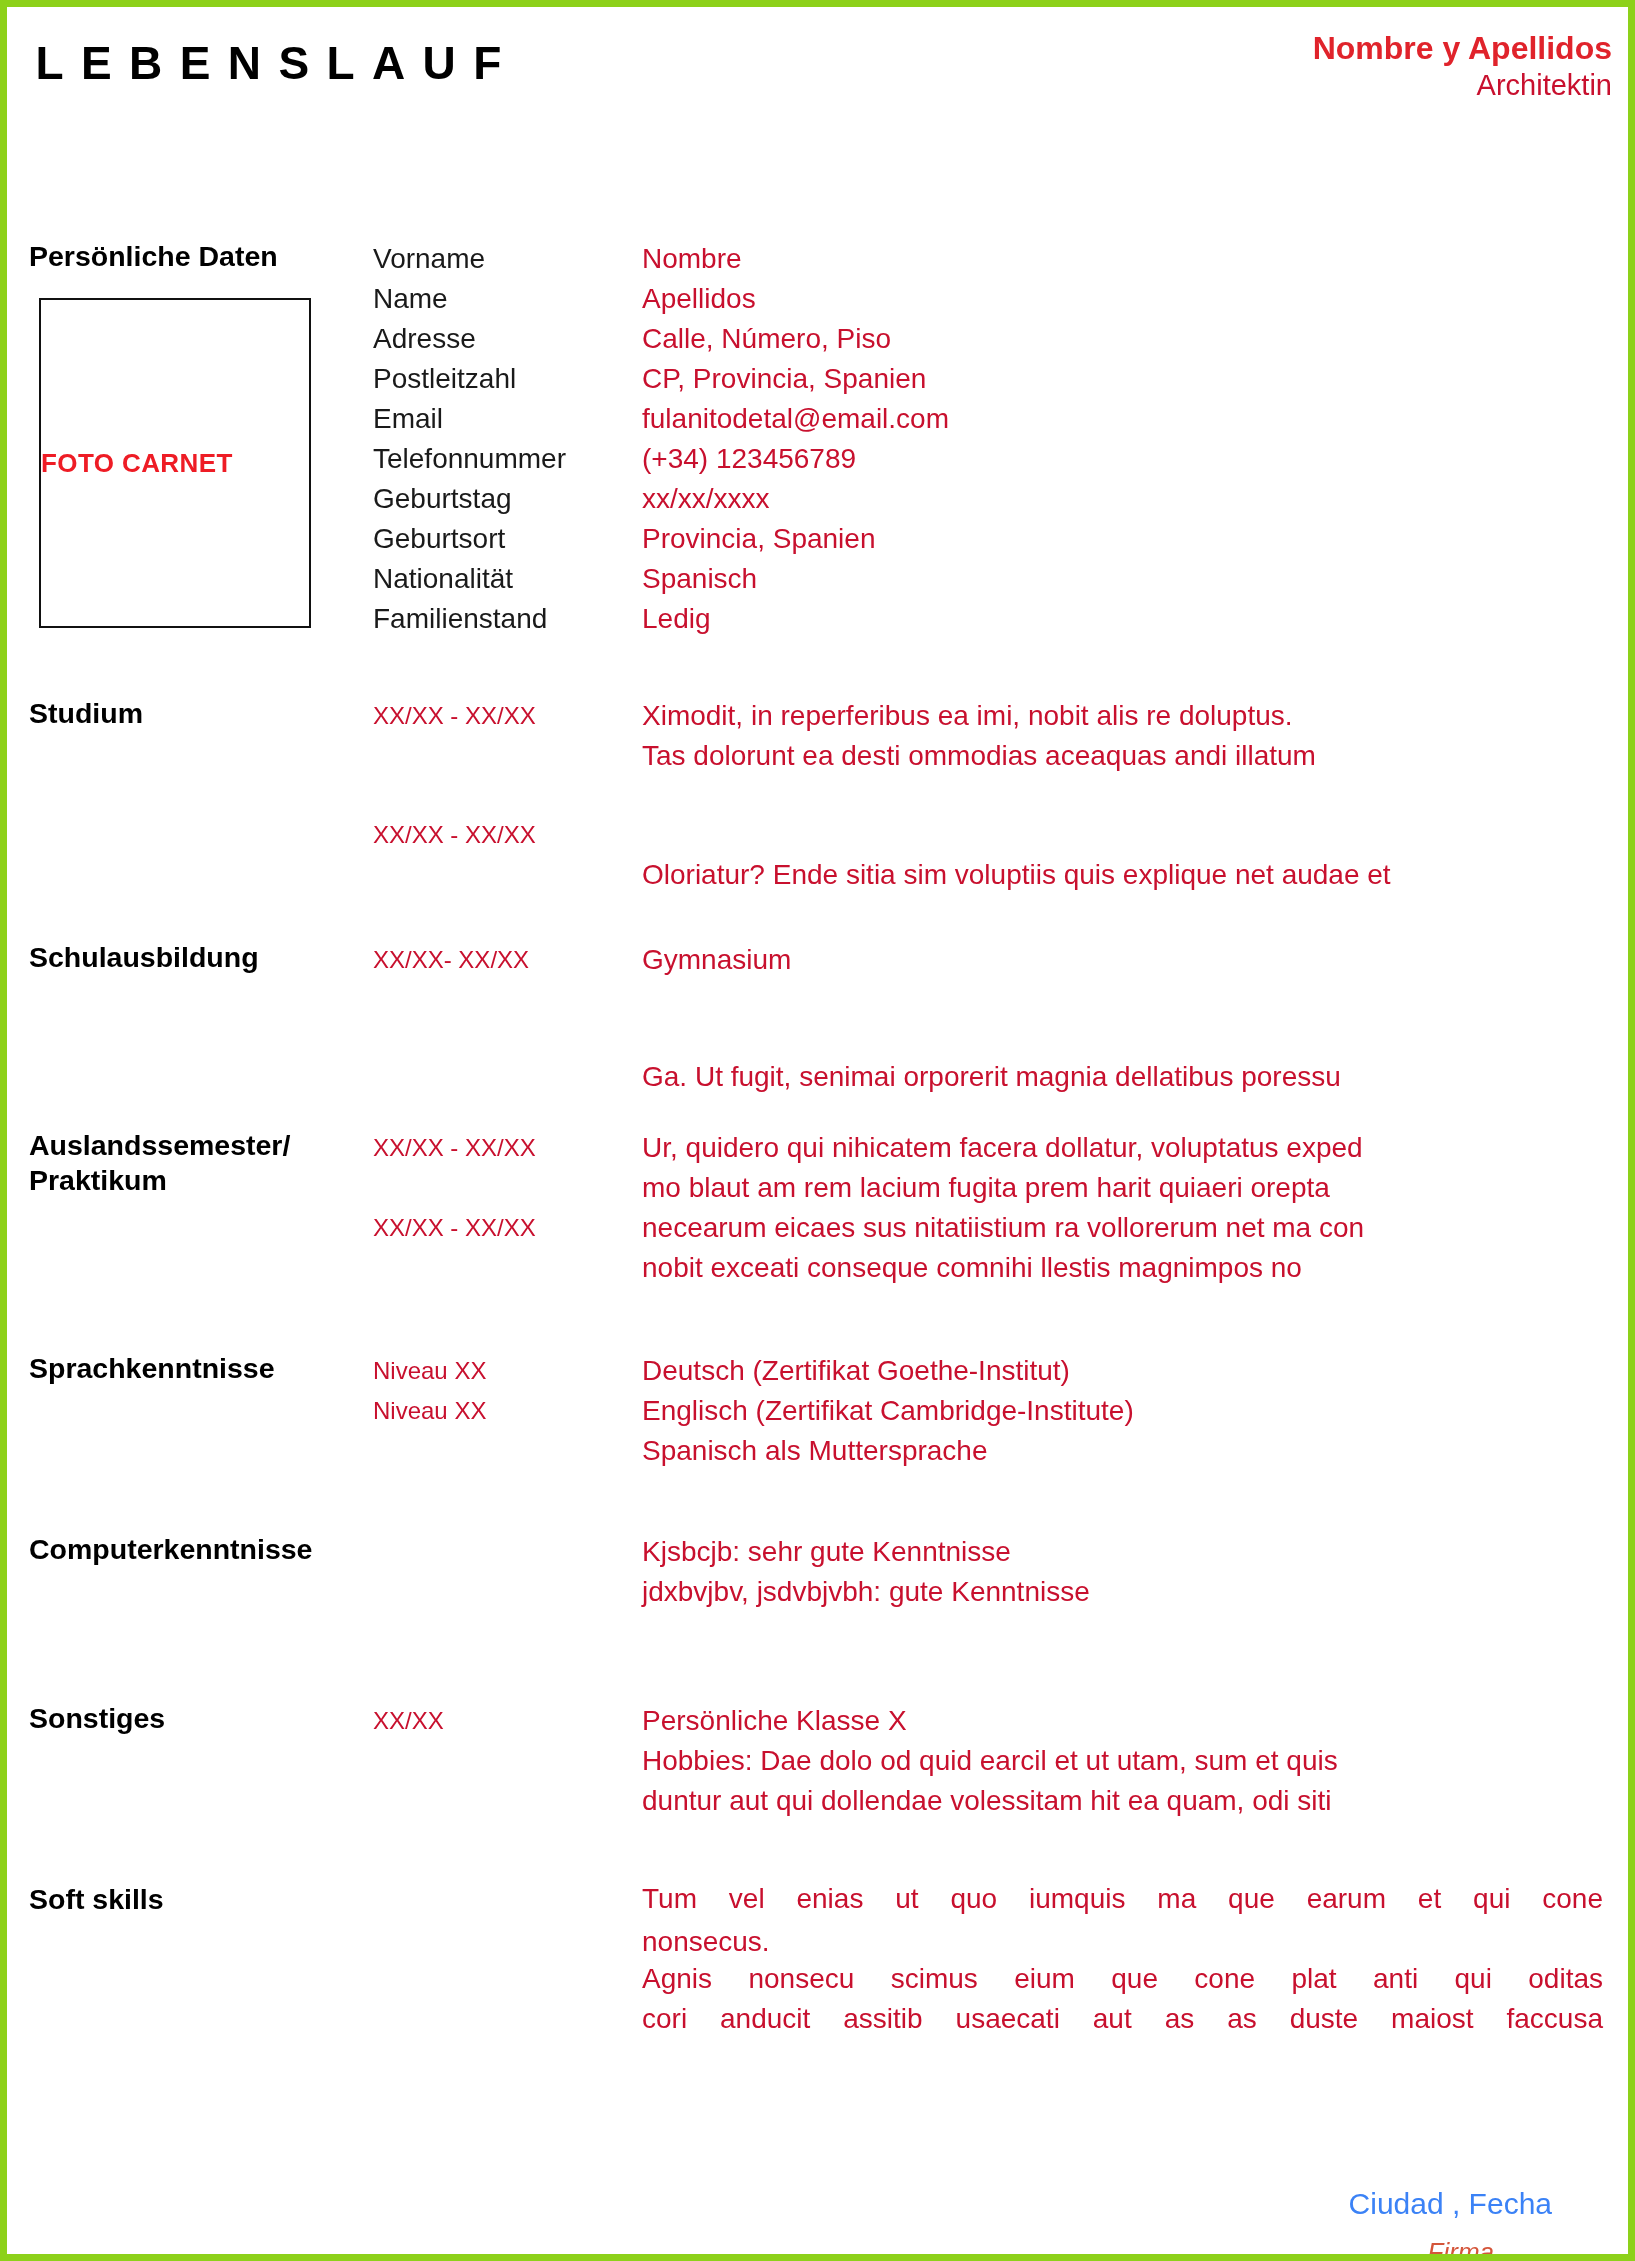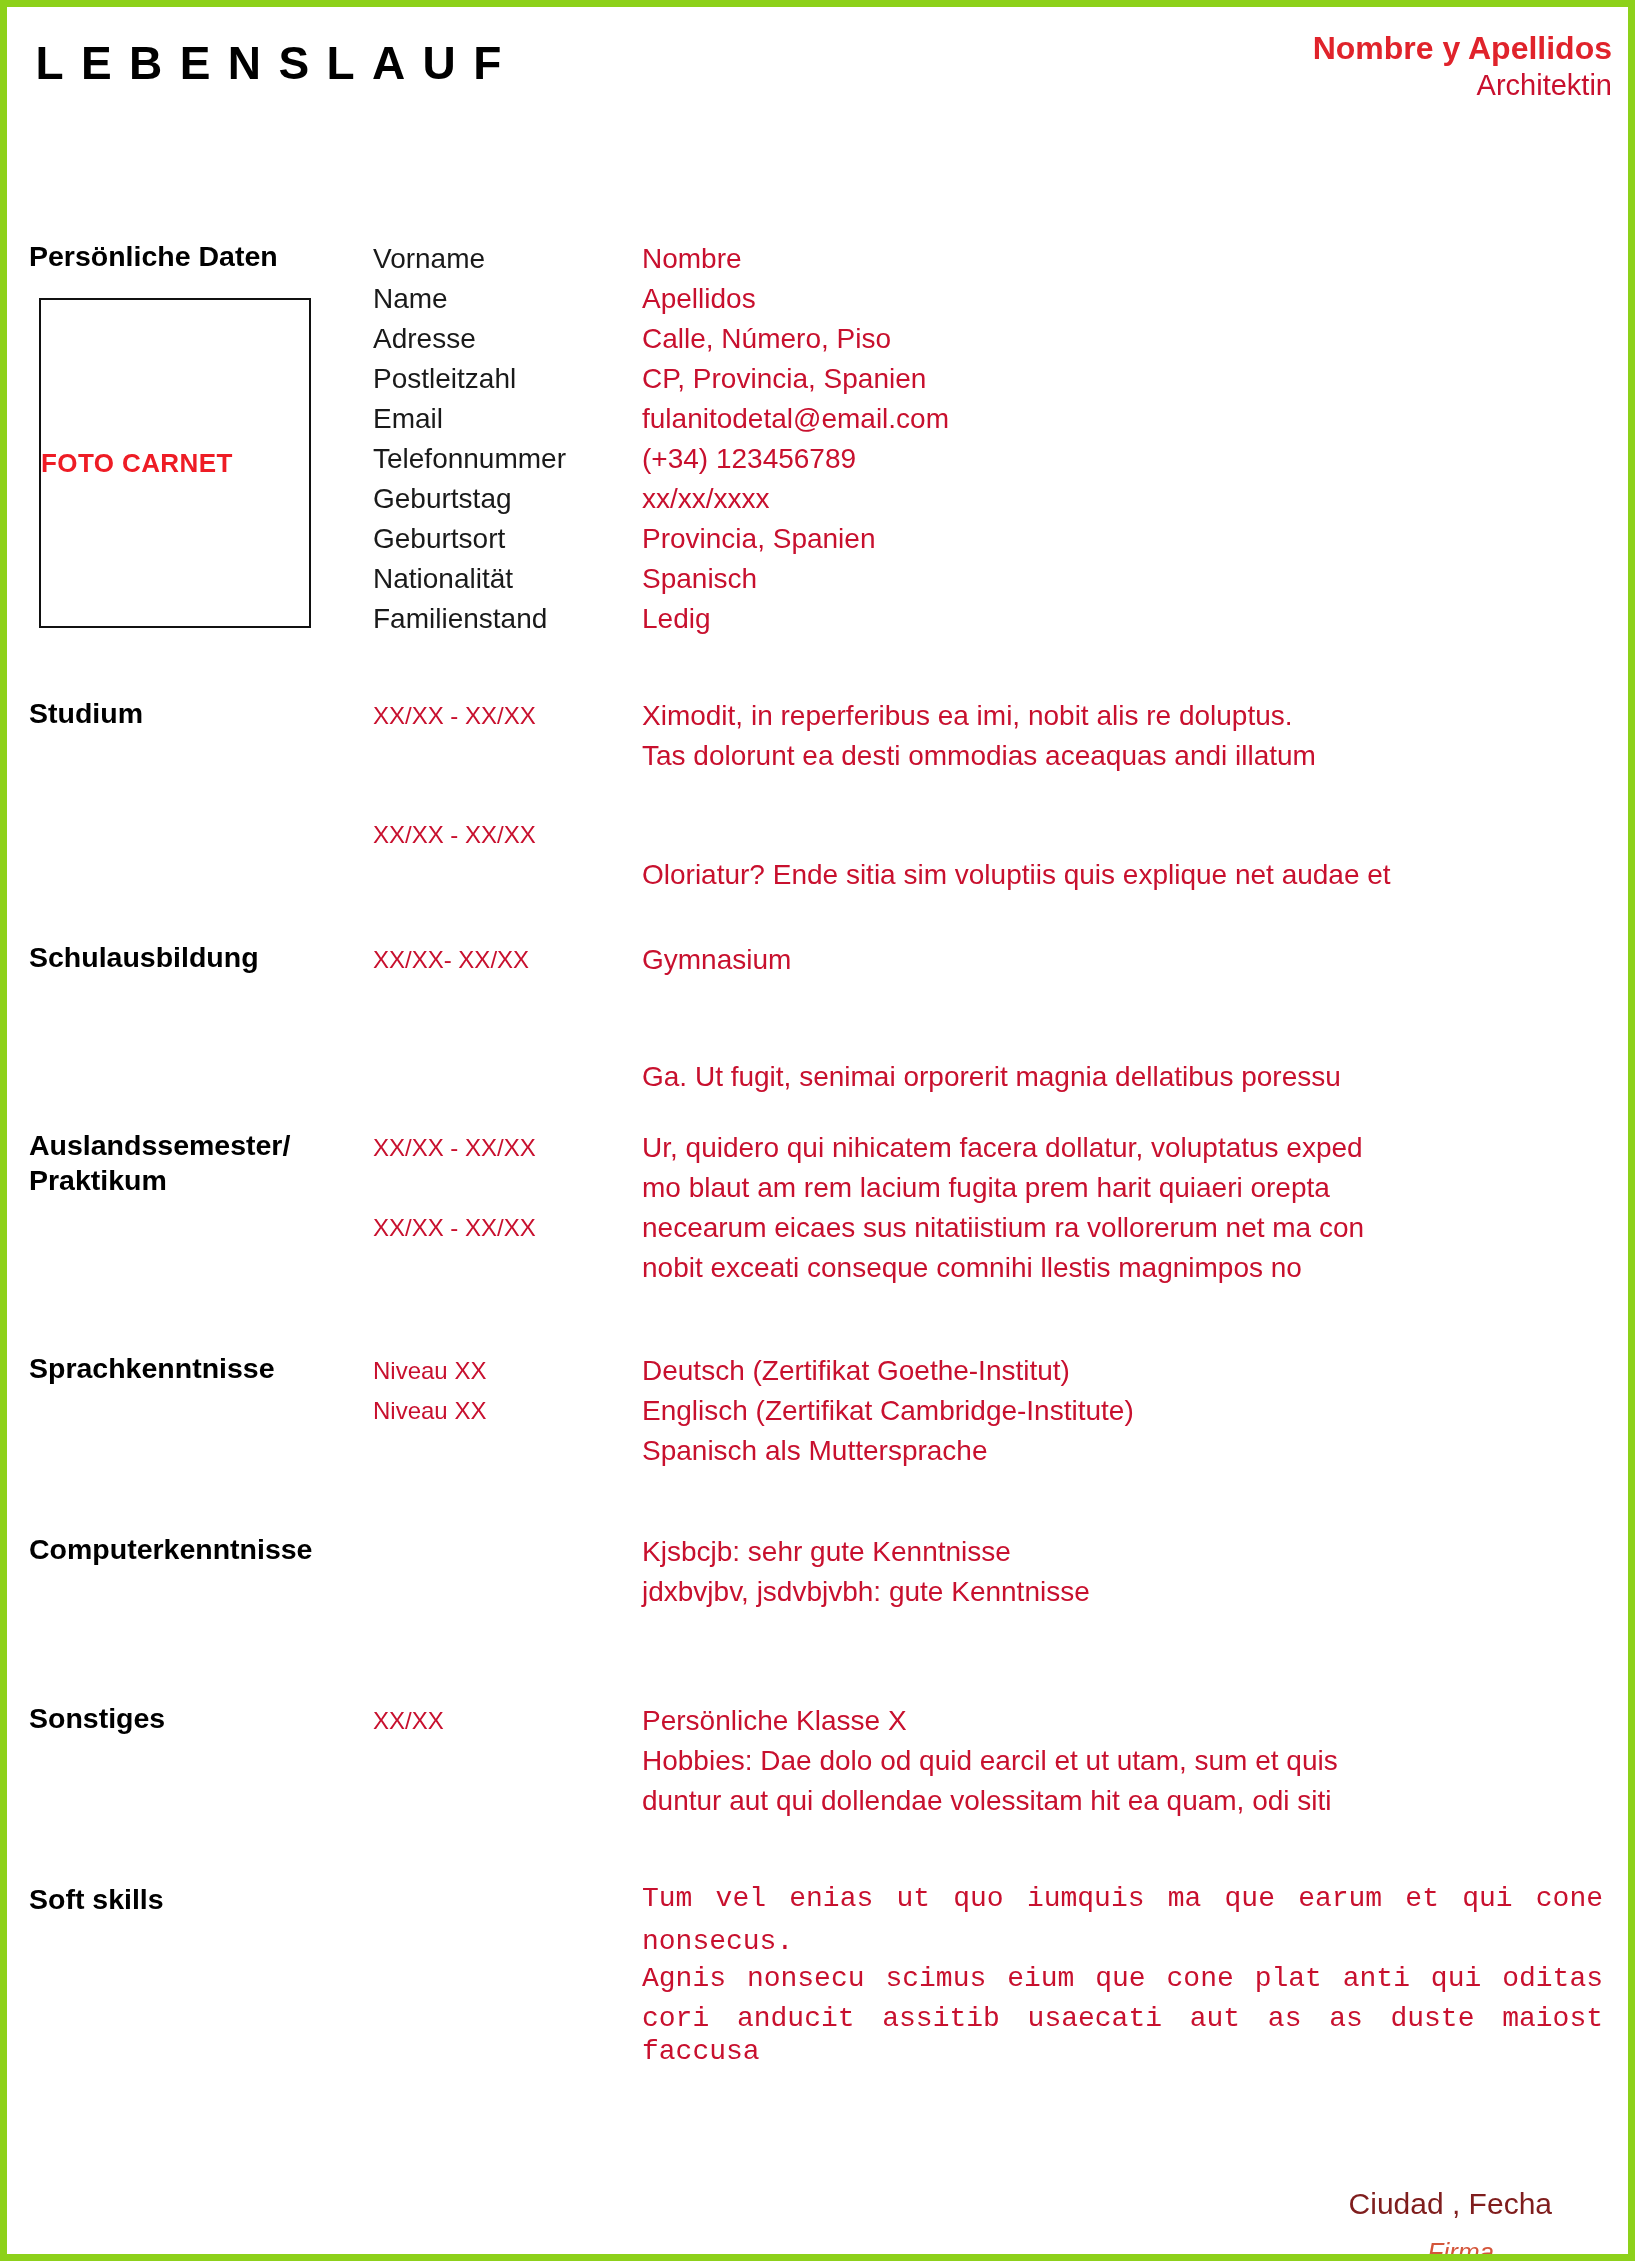--- a/index.html
+++ b/index.html
@@ -154,21 +154,21 @@
     text-align-last: justify;
     line-height: 1.18;
   }
 
   
   .footer-city {
     position: absolute;
     right: 76px;
     top: 2180px;
     font-size: 30px;
-    color: #7f1d1d;
+    color: #3b82f6;
     white-space: nowrap;
   }
   .footer-firma {
     position: absolute;
     right: 134px;
     top: 2230px;
     font-size: 26px;
     font-style: italic;
     color: #d4553a;
     white-space: nowrap;
@@ -306,21 +306,21 @@
     <div class="sec-body">
       <div class="line lh-50">Persönliche Klasse X</div>
       <div class="line lh-50">Hobbies: Dae dolo od quid earcil et ut utam, sum et quis</div>
       <div class="line lh-50">duntur aut qui dollendae volessitam hit ea quam, odi siti</div>
     </div>
   </div>
 
   <div class="section" style="top:1875px;">
     <div class="sec-label">Soft skills</div>
 
-    <div class="sec-body" style="right:25px;font-family:Liberation Mono, monospace;">
+    <div class="sec-body" style="right:25px;">
       <div class="justify lh-50" style="height:40px;">Tum vel enias ut quo iumquis ma que earum et qui cone</div>
       <div class="line lh-50">nonsecus.</div>
       <div class="justify lh-50" style="height:40px;">Agnis nonsecu scimus eium que cone plat anti qui oditas</div>
       <div class="justify lh-50" style="height:40px;">cori anducit assitib usaecati aut as as duste maiost faccusa</div>
     </div>
   </div>
 
   <div class="footer-city">Ciudad , Fecha</div>
   <div class="footer-firma">Firma</div>
 

